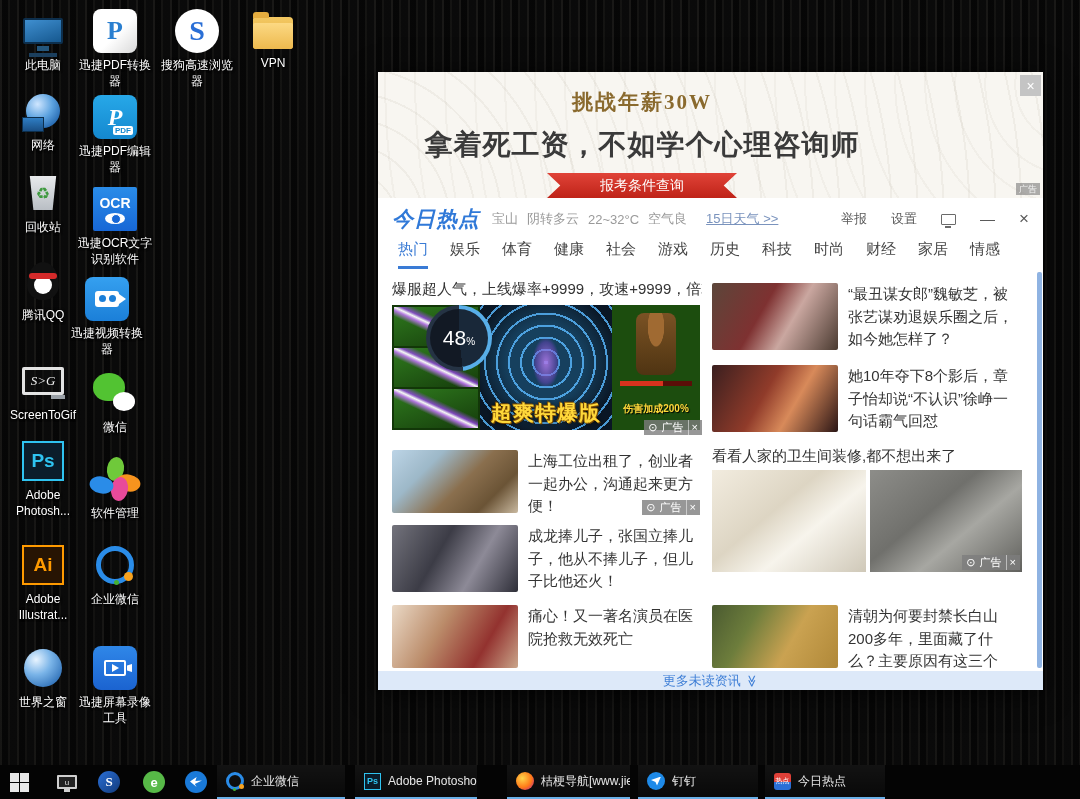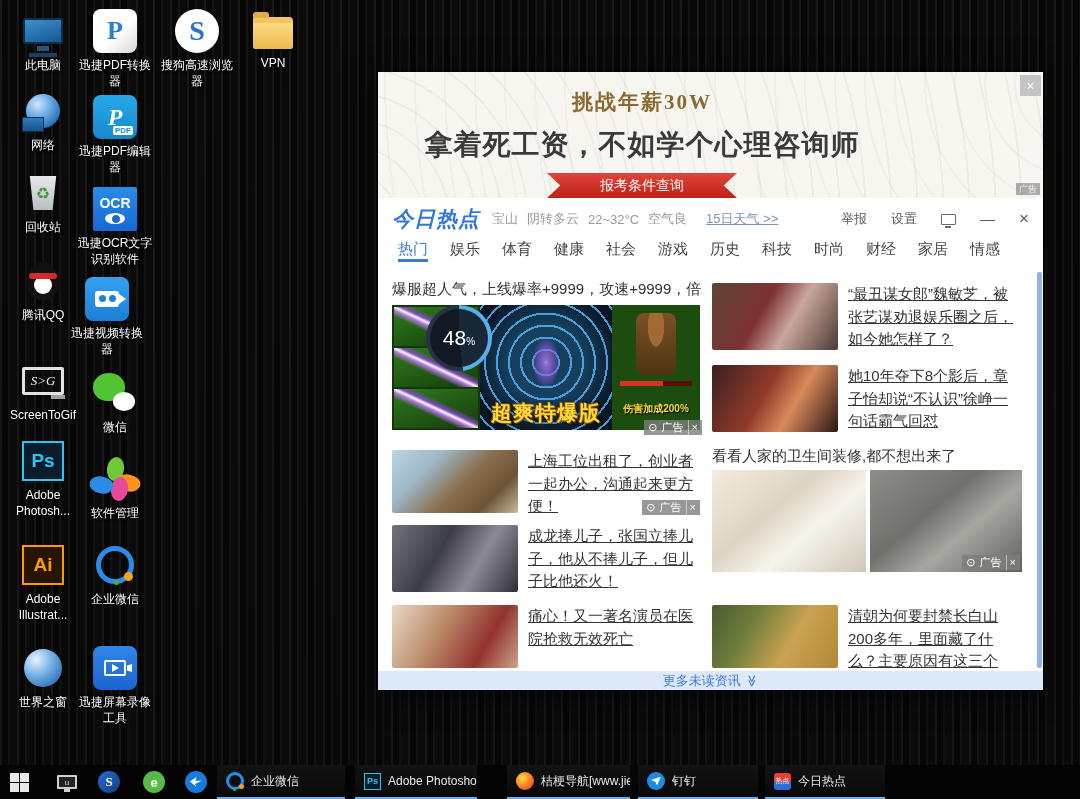--- a/index.html
+++ b/index.html
@@ -75,28 +75,28 @@
   .logo{font-size:21px;font-weight:bold;font-style:italic;color:#3079d8;letter-spacing:1px;}
   .wx-info{margin-left:12px;font-size:13px;color:#9a9a9a;display:flex;gap:9px;align-items:center;}
   .wlink{color:#7a93bd;text-decoration:underline;cursor:pointer;margin-left:10px;}
   .hacts{position:absolute;right:14px;top:0;height:42px;display:flex;align-items:center;gap:24px;font-size:13px;color:#5a5a5a;}
   .hacts .t{cursor:pointer;}
   .mon-ico{width:15px;height:11px;border:1.5px solid #6a6a6a;border-radius:1px;position:relative;cursor:pointer;}
   .mon-ico::after{content:"";position:absolute;left:3px;bottom:-4px;width:6px;height:2px;background:#6a6a6a;}
   .wmin{font-size:15px;cursor:pointer;line-height:10px;}
   .wclose{font-size:17px;cursor:pointer;}
   .tabs{display:flex;gap:22px;padding:0 20px;height:32px;align-items:flex-start;}
-  .tab{font-size:15px;color:#454545;cursor:pointer;}
+  .tab{font-size:15px;color:#454545;cursor:pointer;padding-bottom:7px;}
   .tab.active{color:#3a7bd5;border-bottom:3px solid #3a7bd5;}
   .content{position:relative;height:399px;overflow:hidden;}
   .sbar{position:absolute;right:1px;top:0;width:5px;height:396px;background:#8fb3e2;border-radius:2px;cursor:pointer;}
   .col{position:absolute;top:0;width:310px;height:399px;}
   .colL{left:14px;}.colR{left:334px;}
   .ni{position:absolute;display:flex;cursor:pointer;width:100%;}
-  .ni .tx{margin-left:10px;font-size:15px;color:#333;line-height:1.5;text-decoration:underline;}
+  .ni .tx{margin-left:10px;font-size:15px;color:#333;line-height:1.5;}
   .thumb{flex:none;width:126px;border-radius:2px;}
   .htitle{position:absolute;font-size:15px;color:#333;cursor:pointer;white-space:nowrap;overflow:hidden;width:100%;}
   .adtag{display:inline-flex;align-items:center;gap:4px;background:rgba(125,125,125,.8);color:#fff;font-size:11px;line-height:15px;padding:0 4px;}
   .adtag .x{cursor:pointer;padding-left:3px;border-left:1px solid rgba(255,255,255,.5);}
   
   .game{position:absolute;left:0;top:33px;width:308px;height:125px;display:flex;background:#0a1624;overflow:visible;}
   .g-left,.g-right{flex:none;width:88px;display:flex;flex-direction:column;gap:2px;padding:2px;background:#123708;}
   .g-tile{flex:1;background:linear-gradient(25deg,transparent 38%,rgba(200,120,255,.85) 46%,rgba(255,255,255,.95) 50%,rgba(150,70,230,.8) 54%,transparent 62%),linear-gradient(160deg,#2f7a1e,#153c0b);}
   .g-mid{flex:1;position:relative;background:
       radial-gradient(ellipse 18px 34px at 50% 46%,rgba(170,120,230,.9),rgba(120,70,200,.45) 60%,transparent 75%),

